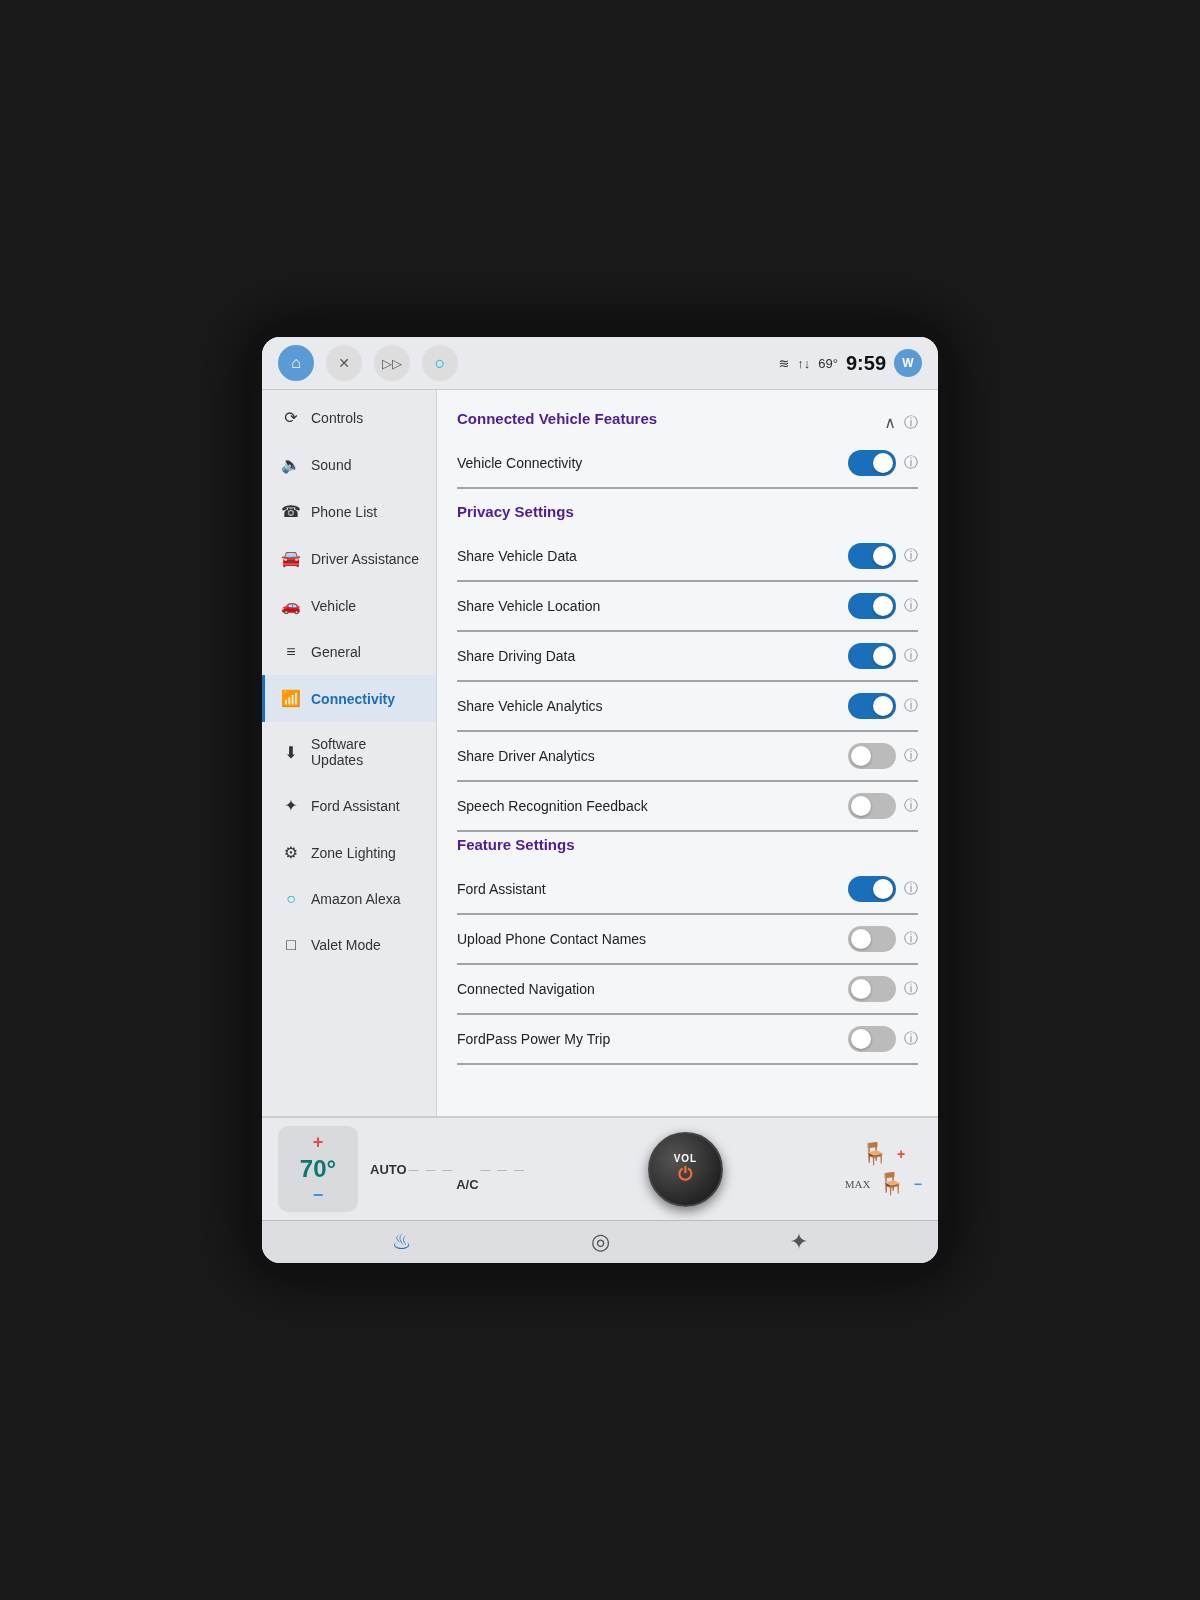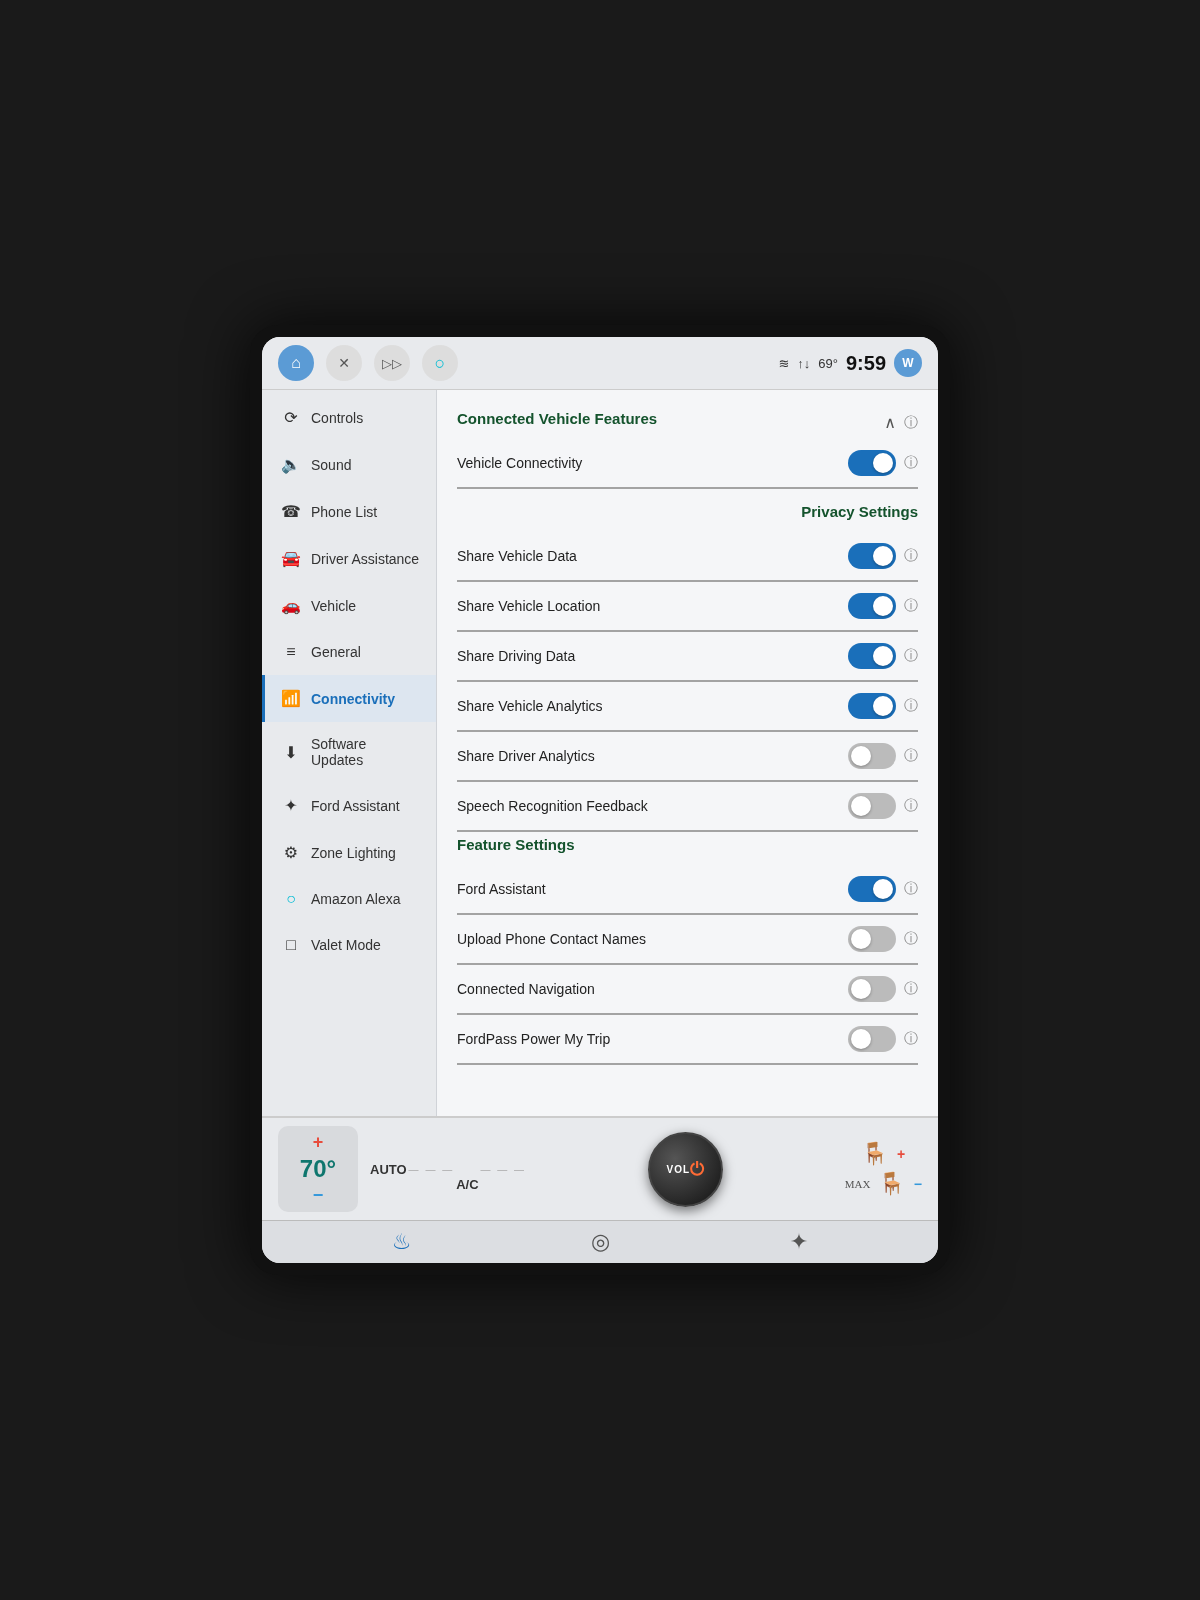--- a/index.html
+++ b/index.html
@@ -135,21 +135,21 @@
 
     
     .content-panel {
       flex: 1;
       background: #f5f6f8;
       overflow-y: auto;
       padding: 16px 20px;
     }
 
     .section-title {
-      color: #14532d;
+      color: #4c1d95;
       font-size: 15px;
       font-weight: 700;
       margin-bottom: 12px;
       margin-top: 4px;
     }
 
     .setting-row {
       display: flex;
       align-items: center;
       justify-content: space-between;
@@ -248,20 +248,21 @@
       flex: 1;
       display: flex;
       justify-content: center;
     }
     .vol-knob {
       width: 75px;
       height: 75px;
       background: radial-gradient(circle at 35% 35%, #555, #111);
       border-radius: 50%;
       display: flex;
+      flex-direction: column;
       align-items: center;
       justify-content: center;
       color: white;
       font-size: 11px;
       font-weight: 700;
       box-shadow: 0 4px 12px rgba(0,0,0,0.5);
       border: 2px solid #444;
     }
 
     
@@ -386,21 +387,21 @@
           <div class="setting-controls">
             <label class="toggle-switch">
               <div class="toggle-track on">
                 <div class="toggle-thumb"></div>
               </div>
             </label>
             <span class="info-icon">ⓘ</span>
           </div>
         </div>
 
-        <div class="section-title" style="margin-top:14px;text-align:right;">Privacy Settings</div>
+        <div class="section-title" style="margin-top:14px;">Privacy Settings</div>
 
         <div class="setting-row">
           <span class="setting-label">Share Vehicle Data</span>
           <div class="setting-controls">
             <label class="toggle-switch">
               <div class="toggle-track on">
                   <div class="toggle-thumb"></div>
                 </div>
             </label>
             <span class="info-icon">ⓘ</span>

